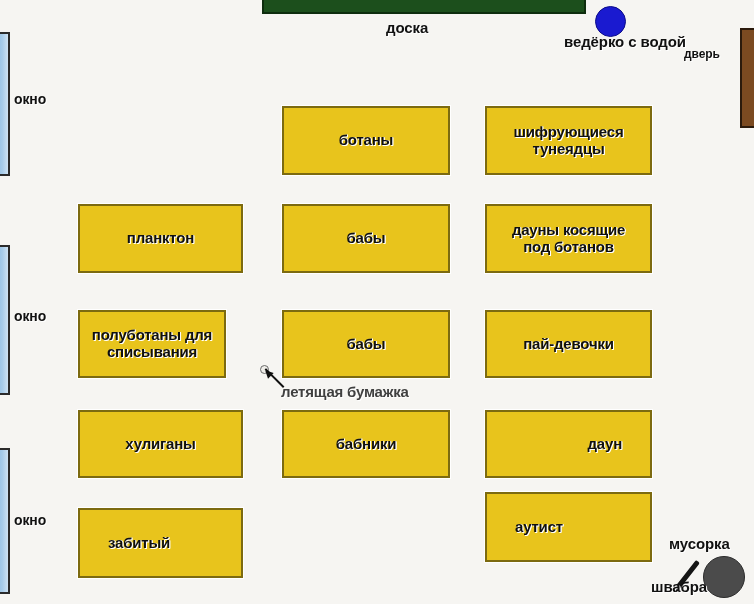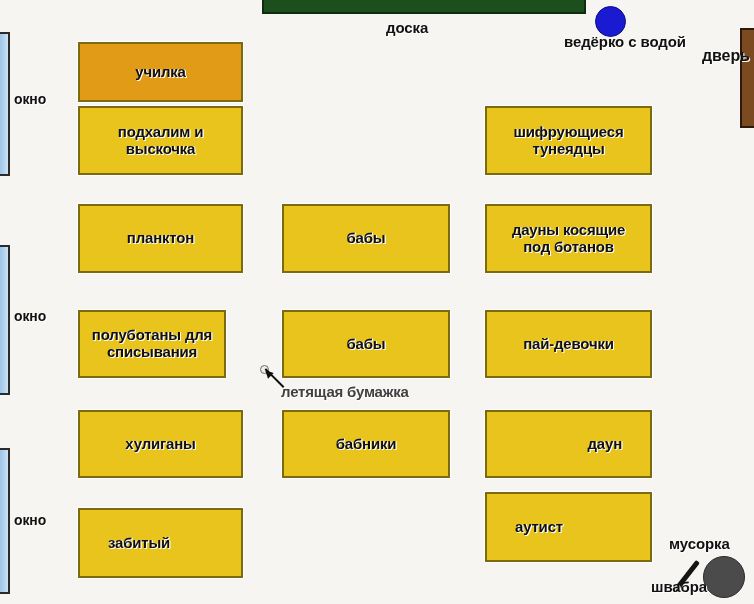--- a/index.html
+++ b/index.html
@@ -131,38 +131,34 @@
 
 <div id="stage" style="background: rgb(246, 245, 242);">
 
   <div class="blackboard" style="left:262px; top:-4px; width:324px; height:18px;"></div>
   <div class="wall-label" style="left:386px; top:19px; font-size:15px;">доска</div>
 
   <div class="circle bucket" style="left:595px; top:6px; width:29px; height:29px;"></div>
   <div class="wall-label" style="left:528px; top:33px; font-size:15px;margin-left:36px;">ведёрко с водой</div>
 
   <div class="door" style="left:740px; top:28px; width:22px; height:100px;"></div>
-  <div class="wall-label" style="left:702px; top:47px; font-size:16px;">дверь</div>
+  <div class="wall-label" style="left:684px; top:47px; font-size:12px;">дверь</div>
 
   <div class="window-pane" style="left:-6px; top:32px; width:16px; height:144px;"></div>
   <div class="wall-label" style="left:14px; top:91px;">окно</div>
 
   <div class="window-pane" style="left:-6px; top:245px; width:16px; height:150px;"></div>
   <div class="wall-label" style="left:14px; top:308px;">окно</div>
 
   <div class="window-pane" style="left:-6px; top:448px; width:16px; height:146px;"></div>
   <div class="wall-label" style="left:14px; top:512px;">окно</div>
 
-  <div class="desk teacher" style="left:78px; top:42px; width:165px; height:60px;">
-    <span class="desk-label">училка</span>
-  </div>
-
-  <div class="desk" style="left:78px; top:106px; width:165px; height:69px;">
-    <span class="desk-label">подхалим и
-выскочка</span>
+
+  <div class="desk" style="left:282px; top:106px; width:168px; height:69px;">
+    <span class="desk-label">ботаны</span>
   </div>
   <div class="desk" style="left:485px; top:106px; width:167px; height:69px;">
     <span class="desk-label">шифрующиеся
 тунеядцы</span>
   </div>
 
   <div class="desk" style="left:78px; top:204px; width:165px; height:69px;">
     <span class="desk-label">планктон</span>
   </div>
   <div class="desk" style="left:282px; top:204px; width:168px; height:69px;">

